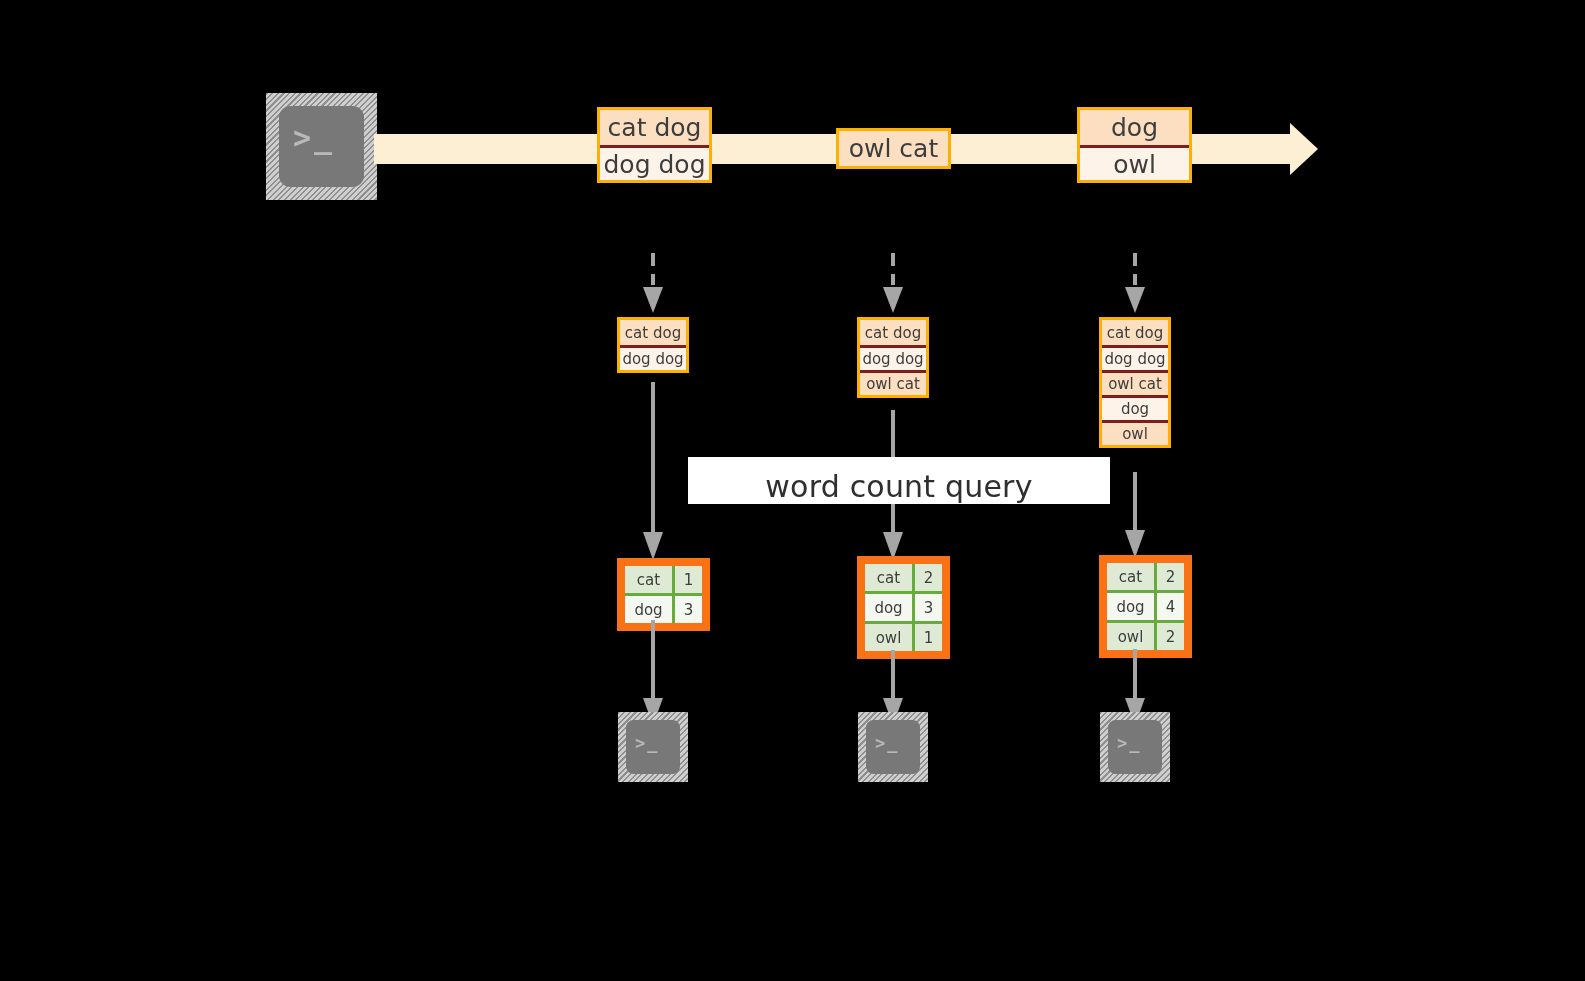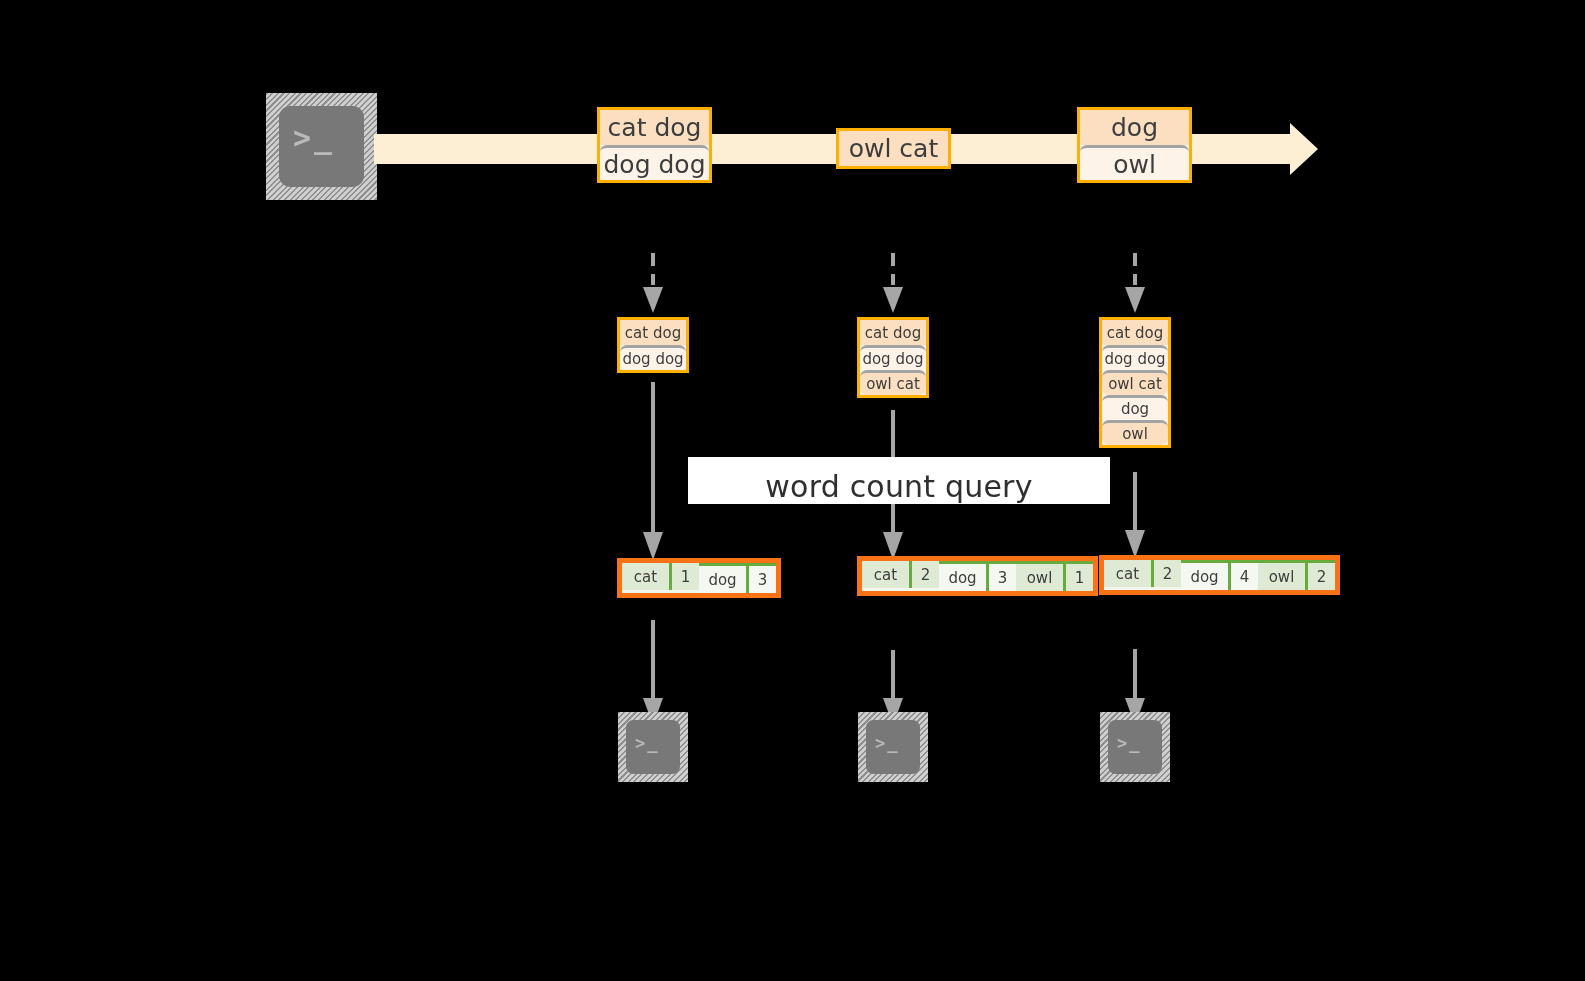--- a/index.html
+++ b/index.html
@@ -71,36 +71,36 @@
   .obox .row {
     box-sizing: border-box;
     display: flex;
     align-items: center;
     justify-content: center;
     white-space: nowrap;
     color: #3d3d3d;
   }
   .obox .row.dark  { background: #fbdfc0; }
   .obox .row.light { background: #fdf3e8; }
-  .obox .row + .row { border-top: 3px solid #a3a3a3; border-radius: 7px; }
+  .obox .row + .row { border-top: 3px solid #7f1d1d; }
 
   
   .obox.top .row { height: 35px; font-size: 25px; }
 
   
   .obox.stage .row { height: 25px; font-size: 15px; }
 
   
   .gtable {
     position: absolute;
     box-sizing: border-box;
-    border: 5px solid #f97316;
+    border: 8px solid #f97316;
     background: #f2f7ee;
     display: flex;
-    flex-direction: row;
+    flex-direction: column;
   }
   .gtable .grow {
     display: flex;
     height: 27px;
   }
   .gtable .grow + .grow { border-top: 3px solid #67ab3f; }
   .gtable .gcell {
     box-sizing: border-box;
     display: flex;
     align-items: center;

